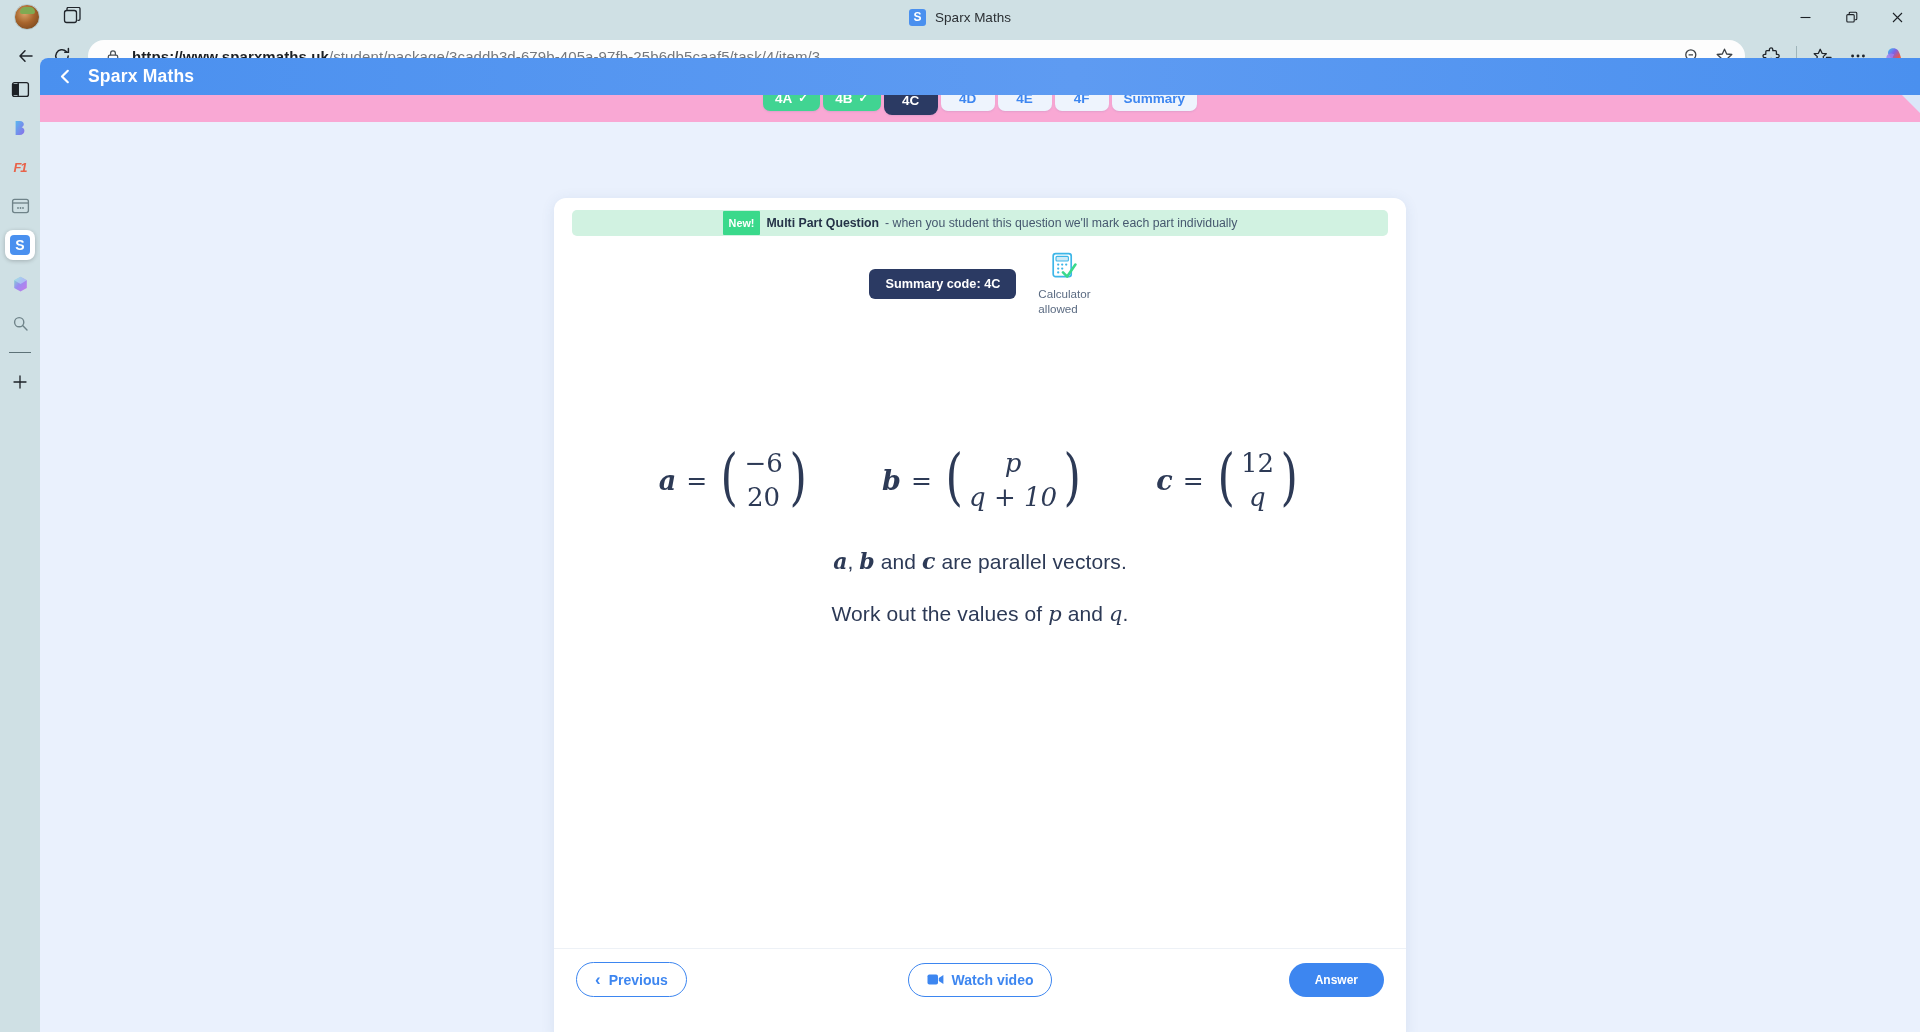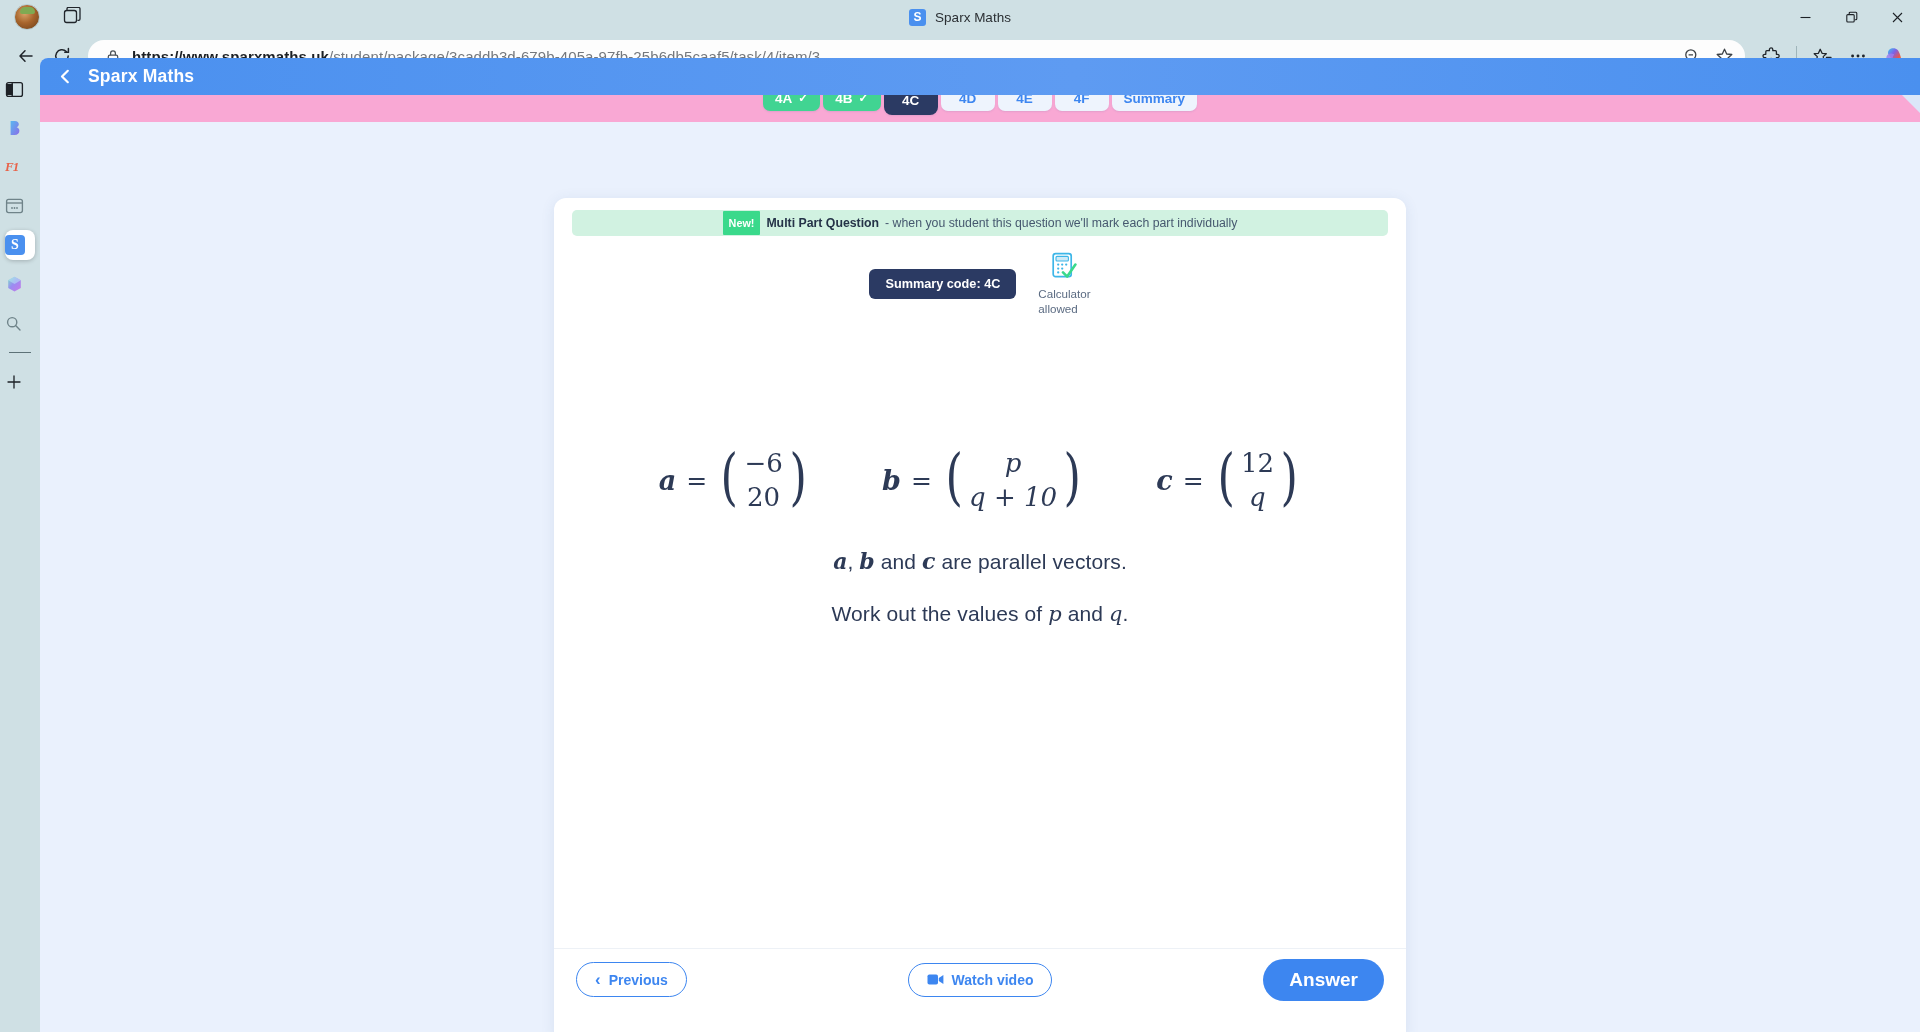--- a/index.html
+++ b/index.html
@@ -58,22 +58,22 @@
   .url-right { display: flex; align-items: center; gap: 2px; flex: none; }
   .url-ibtn { width: 30px; height: 28px; display: flex; align-items: center; justify-content: center; color: #3c4146; }
   .tb-sep { width: 1px; height: 20px; background: #9fb5ba; margin: 0 5px; }
 
   
   .rail {
     position: absolute; left: 0; top: 78px; width: 40px; bottom: 0;
     display: flex; flex-direction: column; align-items: center; padding-top: 4px; gap: 9px;
   }
   .rail-item {
-    width: 30px; height: 30px; border-radius: 8px; display: flex; align-items: center; justify-content: flex-start;
-    position: relative; flex: none; font-family: Liberation Serif, serif;
+    width: 30px; height: 30px; border-radius: 8px; display: flex; align-items: center; justify-content: center;
+    position: relative; flex: none;
   }
   .rail-item.active { background: #ffffff; box-shadow: 0 1px 4px rgba(0,0,0,.22); }
   .rail-s {
     width: 20px; height: 20px; border-radius: 4px; background: #4a90ef; color: #fff;
     font-size: 14px; font-weight: 700; display: flex; align-items: center; justify-content: center;
   }
   .rail-divider { width: 22px; height: 1px; background: #5d7277; margin: 5px 0; flex: none; }
   .f1-logo { font-size: 13px; font-weight: 900; font-style: italic; color: #e8634a; letter-spacing: -1px; }
 
   
@@ -171,21 +171,21 @@
   
   .card-footer {
     position: absolute; left: 0; right: 0; bottom: 28px; height: 62px; border-top: 1px solid #edf1f6;
     display: flex; align-items: center; padding: 0 22px;
   }
   .btn-outline {
     border: 1.6px solid #3d86f0; color: #3d86f0; background: #fff; border-radius: 22px;
     font-size: 14px; font-weight: 700; padding: 8px 18px; display: flex; align-items: center; gap: 8px;
   }
   .btn-primary {
-    background: #3d86f0; color: #fff; border: none; border-radius: 22px; font-size: 19px;
+    background: #3d86f0; color: #fff; border: none; border-radius: 22px; font-size: 12px;
     font-weight: 700; padding: 10px 26px;
   }
   .footer-center { position: absolute; left: 0; right: 0; display: flex; justify-content: center; pointer-events: none; }
   .footer-center > * { pointer-events: auto; }
   .footer-right { margin-left: auto; }
 </style>
 </head>
 <body>
 
 <div class="browser">

